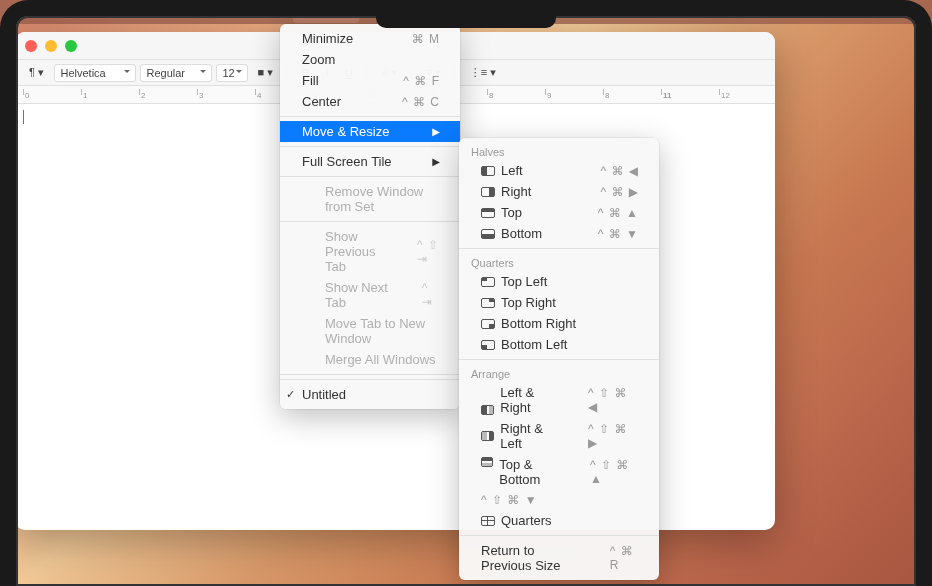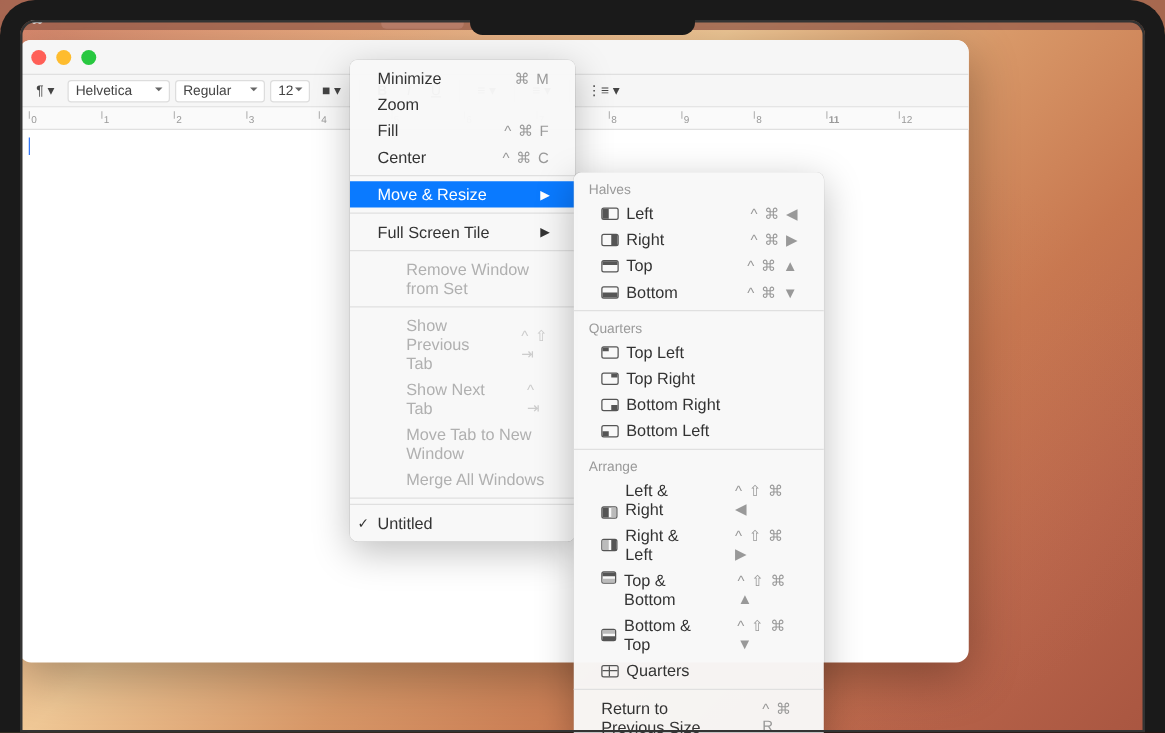--- a/index.html
+++ b/index.html
@@ -20,21 +20,21 @@
   pointer-events: none; box-shadow: inset 0 0 0 2px #333;
 }
 .notch {
   position: absolute; top: 0; left: 50%; transform: translateX(-50%);
   width: 180px; height: 28px; background: #1a1a1a; border-radius: 0 0 10px 10px; z-index: 100;
 }
 
 .menubar {
   position: absolute; top: 0; left: 0; right: 0; height: 24px;
   background: rgba(155,95,75,0.78); backdrop-filter: blur(20px);
-  display: flex; align-items: center; padding-left: 22px; font-size: 13px; color: #fff;
+  display: flex; align-items: center; padding-left: 10px; font-size: 13px; color: #fff;
 }
 .menubar-item { padding: 3px 10px; border-radius: 4px; cursor: default; }
 .menubar-item.active { background: rgba(190,130,110,0.9); }
 .menubar-item.bold { font-weight: 600; }
 .apple-logo { width: 14px; height: 14px; fill: #fff; margin-right: 6px; }
 
 .window {
   position: absolute; top: 32px; left: 15px; width: 760px; height: 498px;
   background: #fff; border-radius: 10px; box-shadow: 0 12px 40px rgba(0,0,0,0.3);
   overflow: hidden;
@@ -168,21 +168,21 @@
       <div class="ruler-tick" style="left: 646px;"></div>
       <div class="ruler-num" style="left: 648px; font-weight: bold;">11</div>
       <div class="ruler-tick" style="left: 704px;"></div>
       <div class="ruler-num" style="left: 706px;">12</div>
     </div>
   <div class="editor">
     <div class="cursor"></div>
   </div>
 </div>
 
-<div class="menu" style="top:24px; left:280px; width:180px;margin-top:24px;" id="window-menu">
+<div class="menu" style="top:24px; left:280px; width:180px;" id="window-menu">
     <div class="menu-item">
       <span>Minimize</span>
       <span class="shortcut">⌘ M</span>
     </div>
     <div class="menu-item">
       <span>Zoom</span>
     </div>
     <div class="menu-item">
       <span>Fill</span>
       <span class="shortcut">^ ⌘ F</span>
@@ -268,21 +268,20 @@
     </div>
     <div class="menu-item">
       <span style="display:flex;align-items:center"><span class="icon-box ib-rl"></span>Right &amp; Left</span>
       <span class="shortcut">^ ⇧ ⌘ ▶</span>
     </div>
     <div class="menu-item">
       <span style="display:flex;align-items:flex-start"><span class="icon-box ib-tb"></span>Top &amp; Bottom</span>
       <span class="shortcut">^ ⇧ ⌘ ▲</span>
     </div>
     <div class="menu-item">
-      <span style="display:flex;align-items:center"><span class="icon-box ib-bt"></span>Bottom &amp; Top</span>
       <span class="shortcut">^ ⇧ ⌘ ▼</span>
     </div>
     <div class="menu-item">
       <span style="display:flex;align-items:center"><span class="icon-box ib-q"></span>Quarters</span>
     </div>
     <div class="menu-sep"></div>
     <div class="menu-item">
       <span>Return to Previous Size</span>
       <span class="shortcut">^ ⌘ R</span>
     </div>

